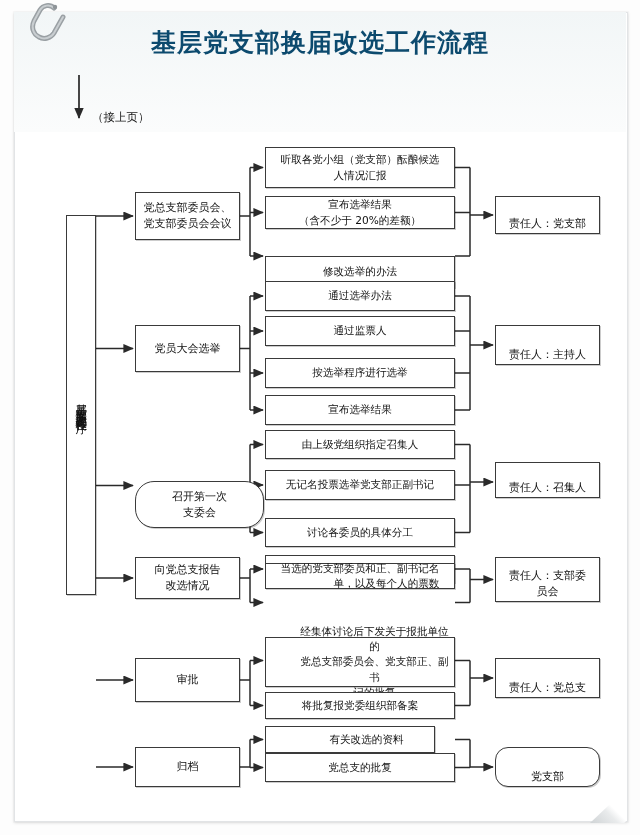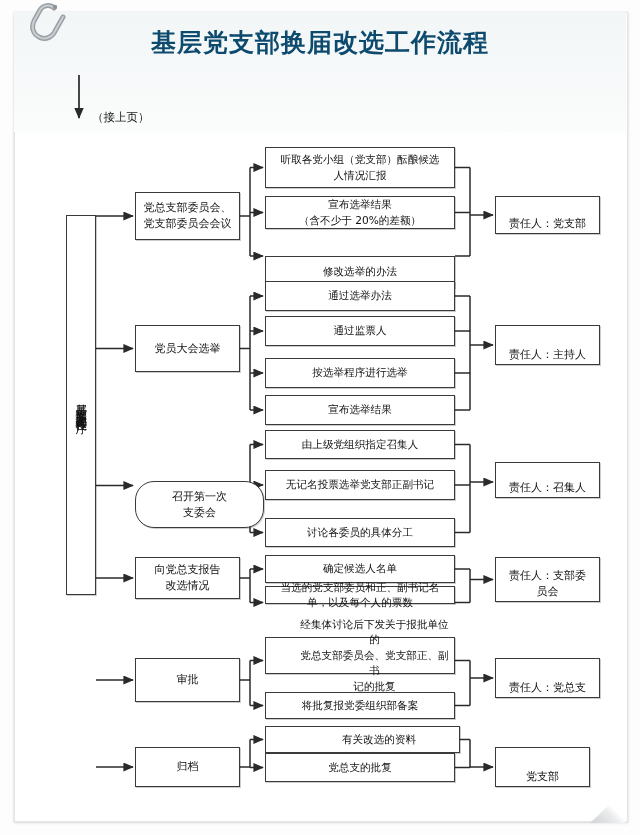--- a/index.html
+++ b/index.html
@@ -238,41 +238,41 @@
       </div>
       <div class="box stage" style="left: 135px; top: 557px; width: 105px; height: 42px;">
         <div><span>向党总支报告</span><br><span>改选情况</span></div>
       </div>
       <div class="box owner" style="left: 495px; top: 557px; width: 105px; height: 45px;">
         <div><span>责任人：支部委</span><br><span>员会</span></div>
       </div>
       <div class="box detail" style="left: 265px; top: 555px; width: 190px; height: 28px;">
         <div><span>确定候选人名单</span></div>
       </div>
-      <div class="box detail" style="left: 265px; top: 586px; width: 190px; height: 18px;">
+      <div class="box detail" style="left: 265px; top: 563px; width: 190px; height: 26px; text-align: right;">
         <div><span>当选的党支部委员和正、副书记名</span><br><span>单，以及每个人的票数</span></div>
       </div>
       <div class="box stage" style="left: 135px; top: 658px; width: 105px; height: 44px;">
         <div><span>审批</span></div>
       </div>
       <div class="box owner" style="left: 495px; top: 658px; width: 105px; height: 40px;">
         <div><span>责任人：党总支</span></div>
       </div>
-      <div class="box detail" style="left: 265px; top: 637px; width: 190px; height: 37px; padding-left: 32px;">
+      <div class="box detail" style="left: 265px; top: 637px; width: 190px; height: 50px; padding-left: 32px;">
         <div><span>经集体讨论后下发关于报批单位的</span><br><span>党总支部委员会、党支部正、副书</span><br><span>记的批复</span></div>
       </div>
       <div class="box detail" style="left: 265px; top: 692px; width: 190px; height: 27px;">
         <div><span>将批复报党委组织部备案</span></div>
       </div>
       <div class="box stage" style="left: 135px; top: 747px; width: 105px; height: 40px;">
         <div><span>归档</span></div>
       </div>
-      <div class="box owner" style="left: 495px; top: 747px; width: 95px; height: 40px;">
+      <div class="box owner" style="left: 495px; top: 747px; width: 105px; height: 40px; border-radius: 13px;">
         <div><span>党支部</span></div>
       </div>
-      <div class="box detail" style="left: 265px; top: 726px; width: 195px; height: 27px; padding-left: 36px;">
+      <div class="box detail" style="left: 265px; top: 726px; width: 170px; height: 27px; padding-left: 36px;">
         <div><span>有关改选的资料</span></div>
       </div>
       <div class="box detail" style="left: 265px; top: 753px; width: 190px; height: 29px;">
         <div><span>党总支的批复</span></div>
       </div>
     </div>
 </div>
 
 </body></html>

